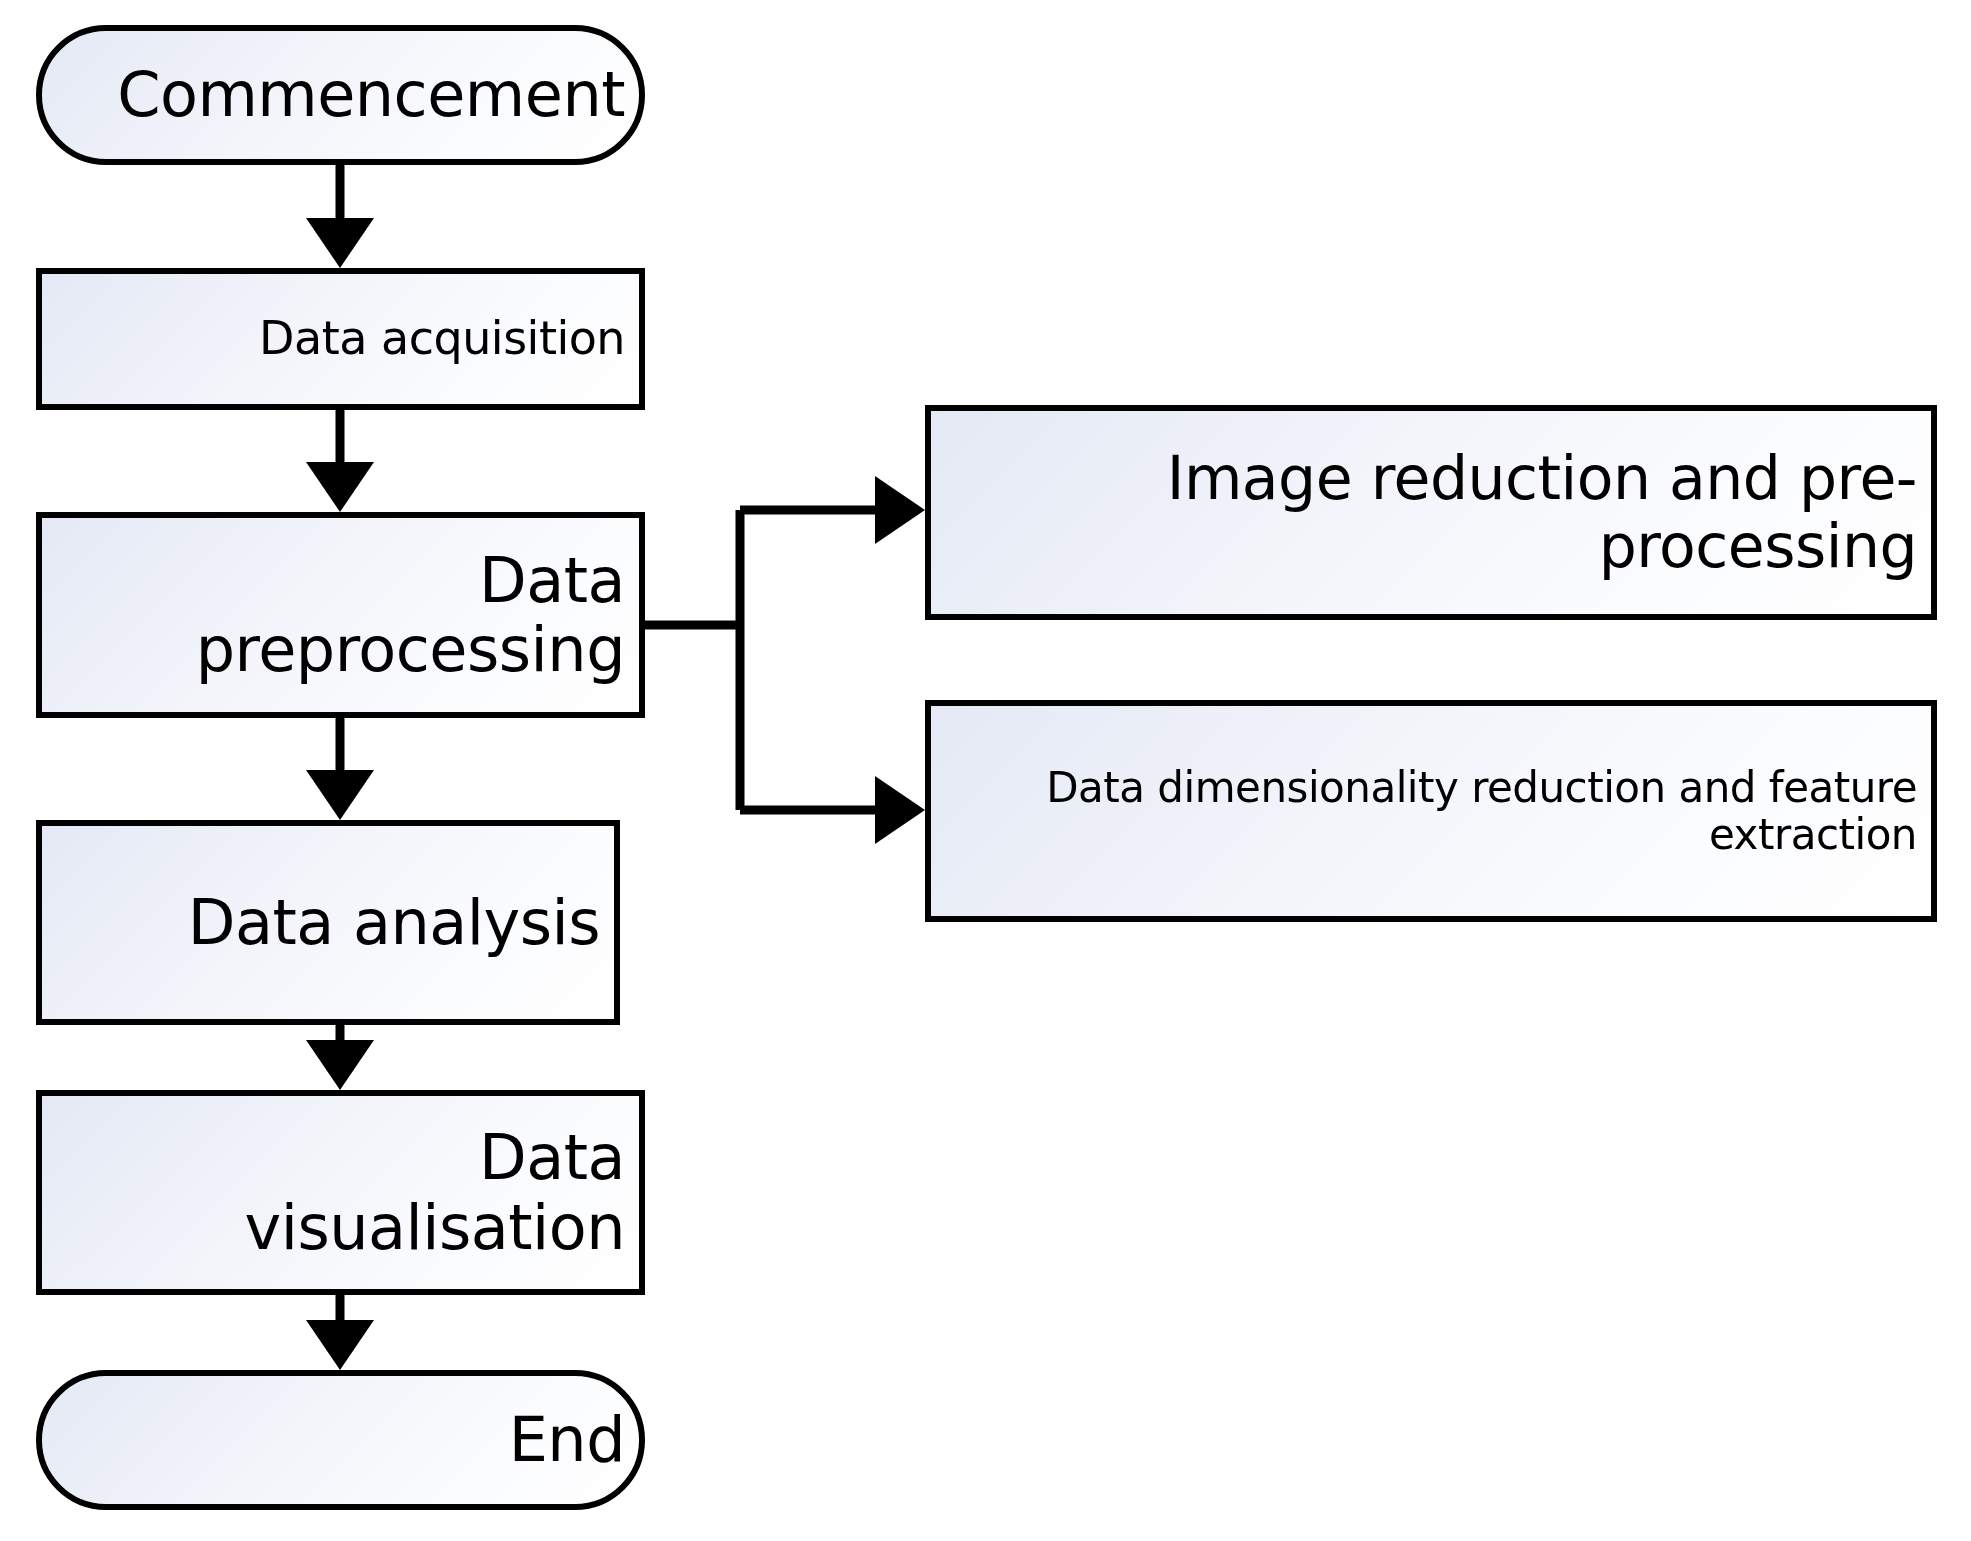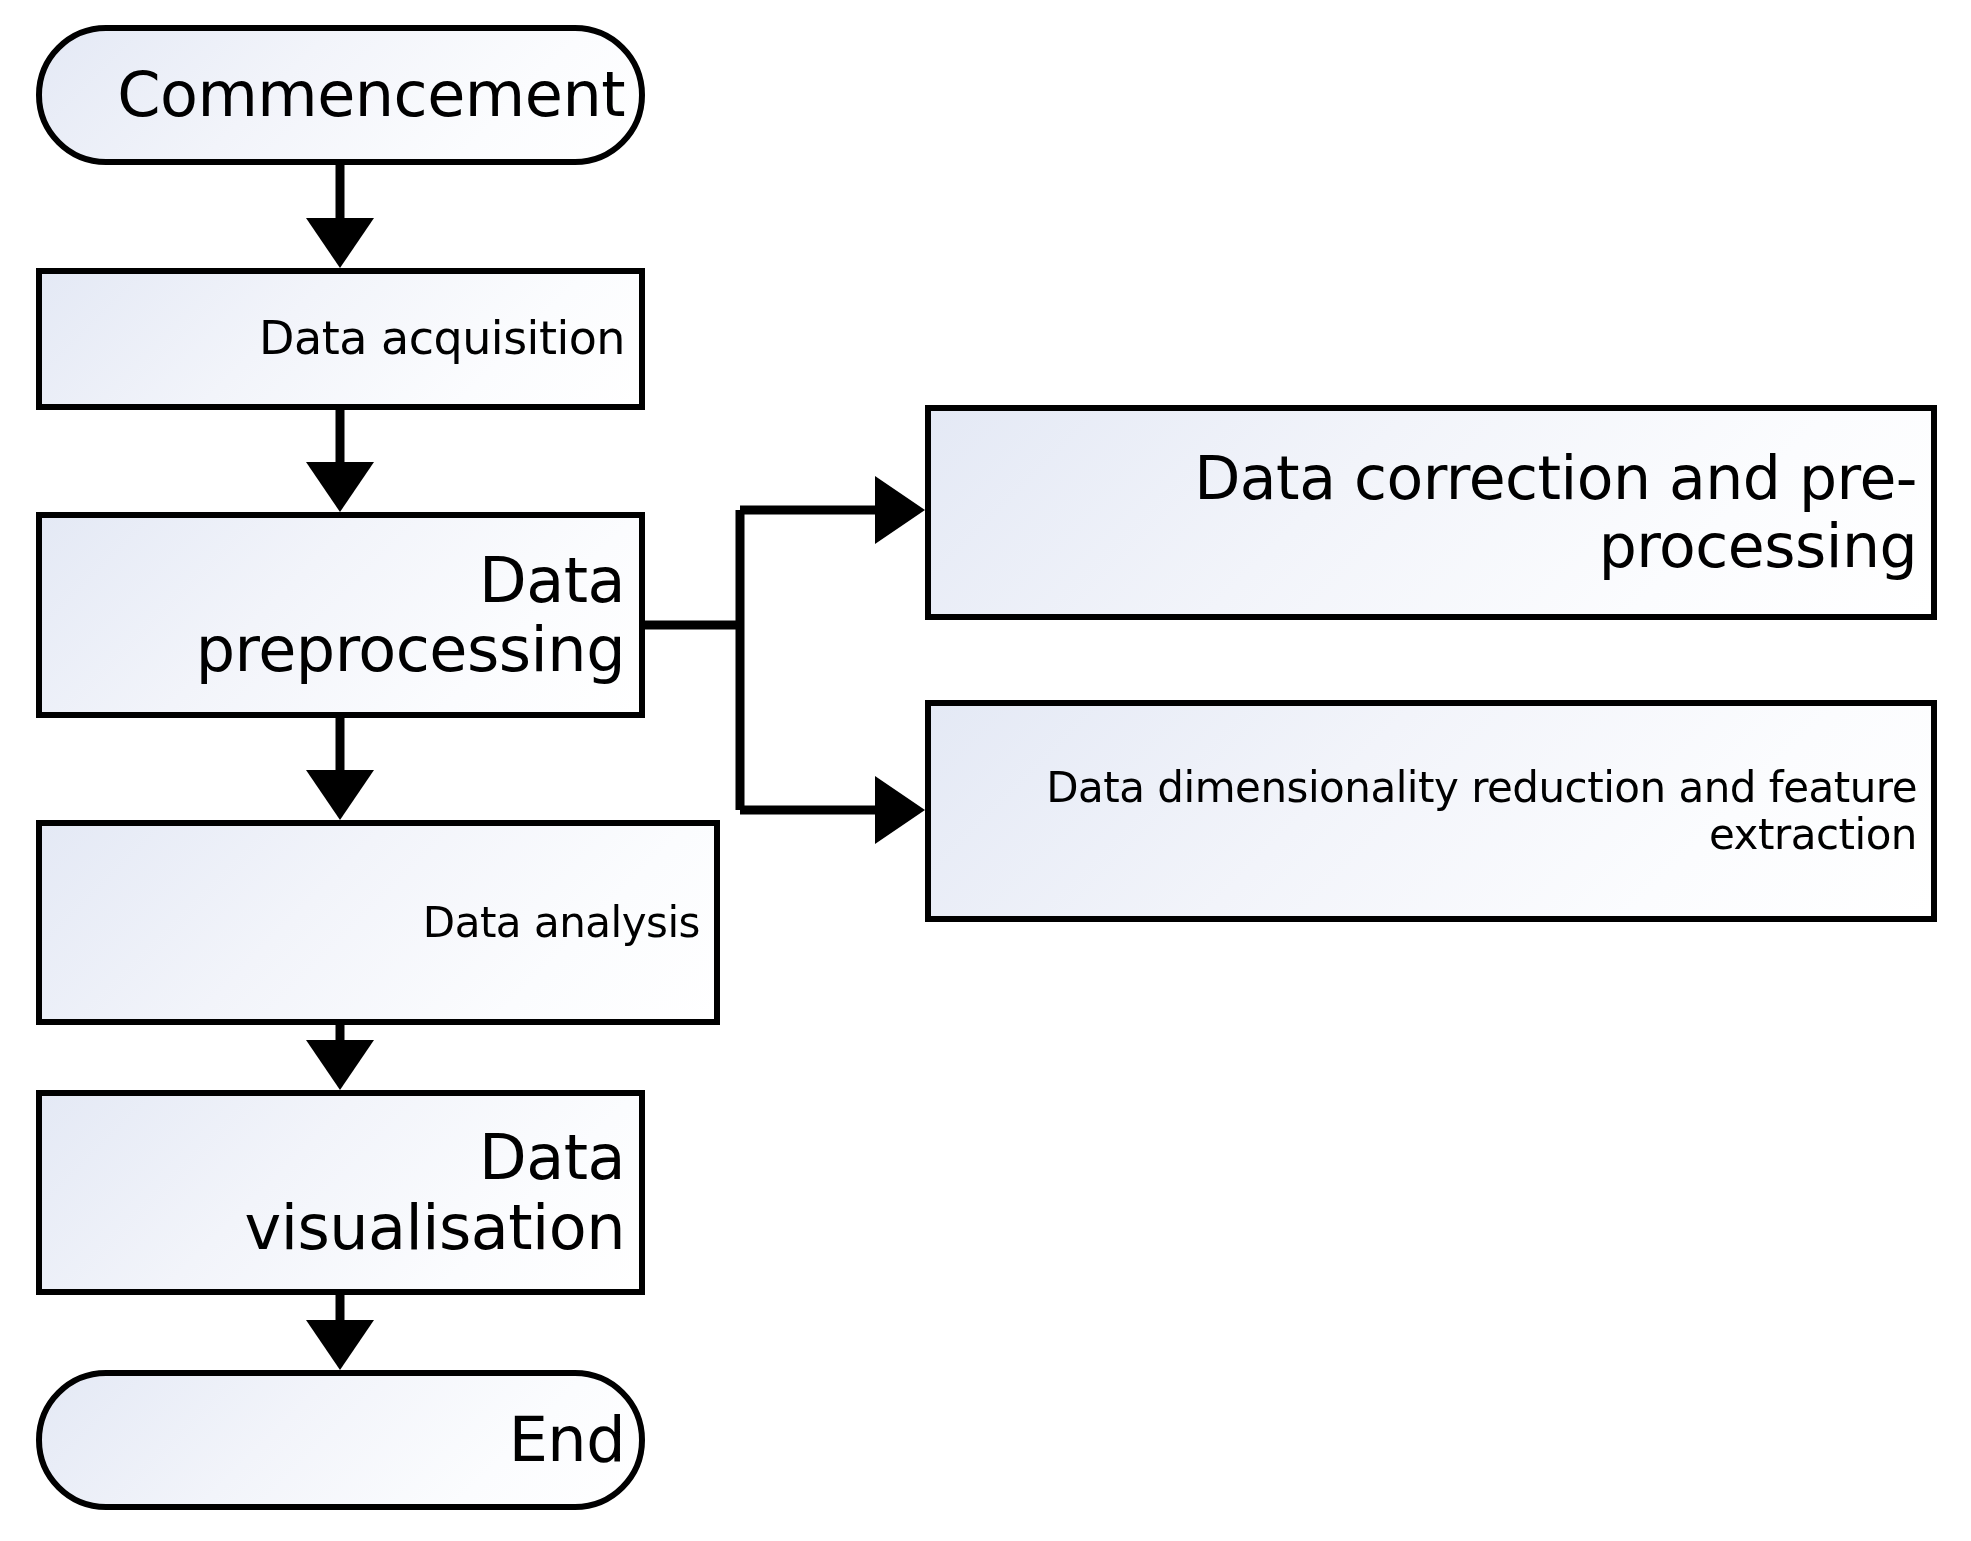--- a/index.html
+++ b/index.html
@@ -36,21 +36,21 @@
   }
   .node .label {
     display: block;
     padding: 0 14px;
     width: 100%;
   }
   
   #node-commencement { left: 36px;  top: 25px;   width: 609px; height: 140px; font-size: 62px; }
   #node-data-acquisition { left: 36px; top: 268px; width: 609px; height: 142px; font-size: 46px; }
   #node-data-preprocessing { left: 36px; top: 512px; width: 609px; height: 206px; font-size: 62px; }
-  #node-data-analysis { left: 36px; top: 820px; width: 684px; height: 205px; font-size: 42px; }
+  #node-data-analysis { left: 36px; top: 820px; width: 584px; height: 205px; font-size: 62px; }
   #node-data-visualisation { left: 36px; top: 1090px; width: 609px; height: 205px; font-size: 62px; padding-left: 44px; }
   #node-end { left: 36px; top: 1370px; width: 609px; height: 140px; font-size: 62px; }
   
   #node-image-correction { left: 925px; top: 405px; width: 1012px; height: 215px; font-size: 60px; }
   #node-dimensionality { left: 925px; top: 700px; width: 1012px; height: 222px; font-size: 42px; }
 
   
   svg#wires {
     position: absolute;
     left: 0;
@@ -135,20 +135,20 @@
 
   <div class="node" id="node-data-visualisation">
     <span class="label">Data visualisation</span>
   </div>
 
   <div class="node terminal" id="node-end">
     <span class="label">End</span>
   </div>
 
   <div class="node" id="node-image-correction">
-    <span class="label">Data correction and pre-processing</span>
+    <span class="label">Image reduction and pre-processing</span>
   </div>
 
   <div class="node" id="node-dimensionality">
     <span class="label">Data dimensionality reduction and feature extraction</span>
   </div>
 
 </div>
 
 </body></html>

